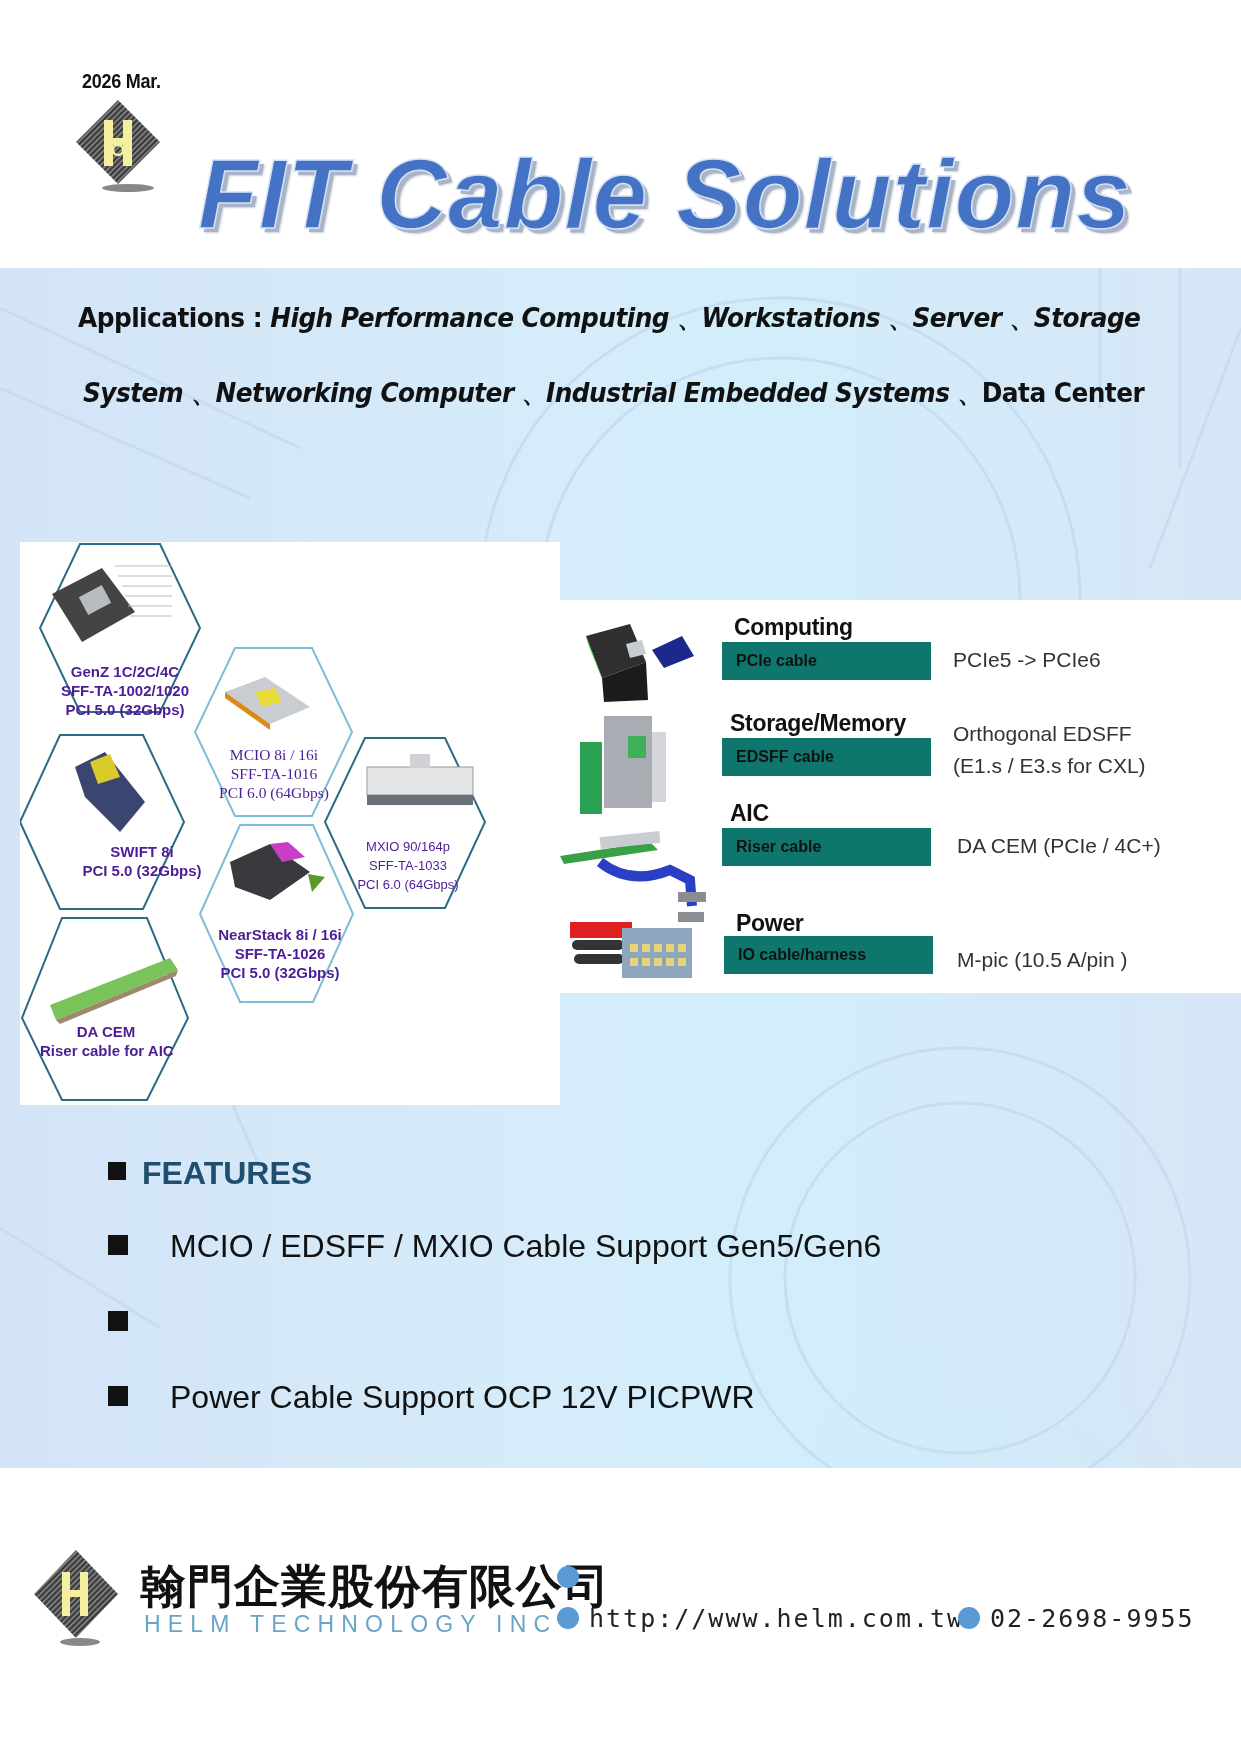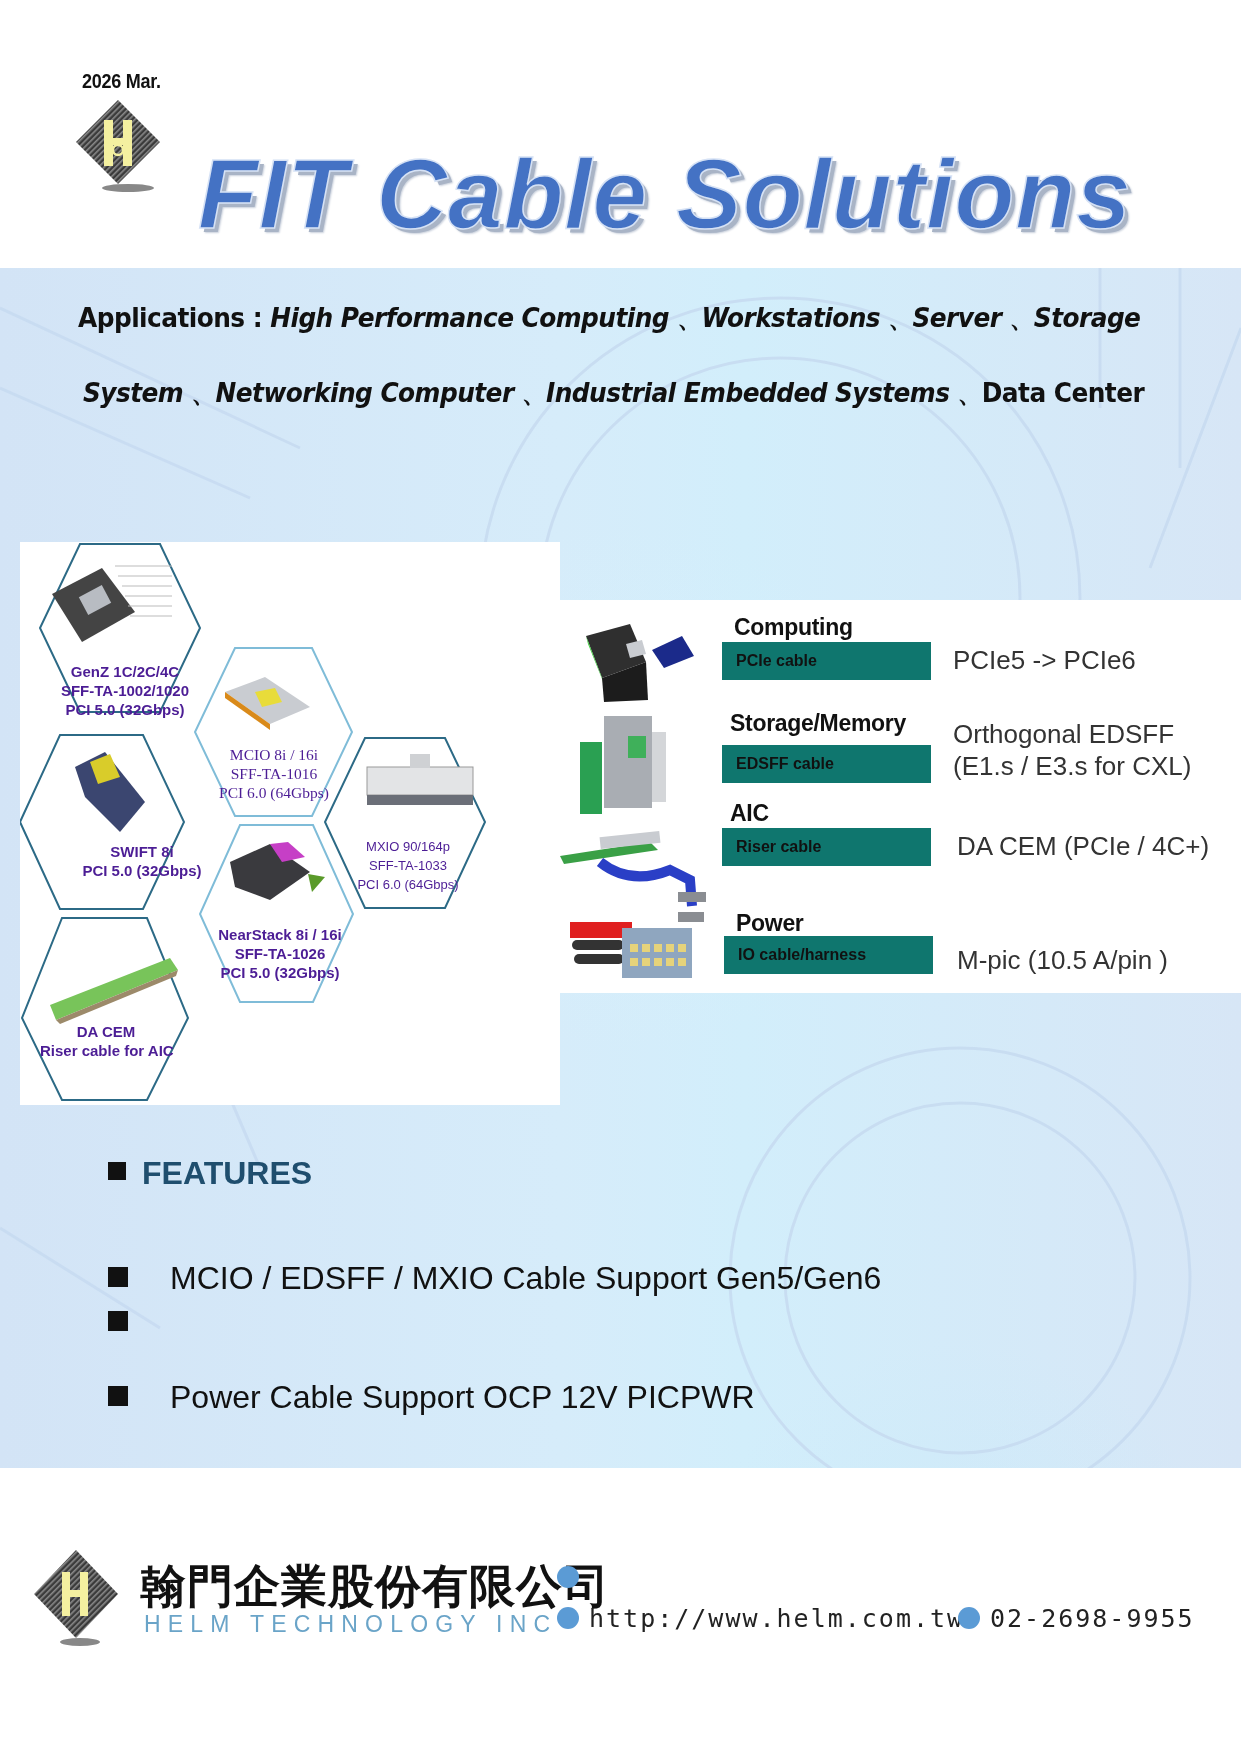--- a/index.html
+++ b/index.html
@@ -32,21 +32,21 @@
   .left-panel svg { position: absolute; left: 0; top: 0; }
   .hex-label { position: absolute; text-align: center; font-size: 15px; line-height: 19px; color: #4c1d95; white-space: nowrap; }
   .hex-label.bold { font-weight: bold; }
   .hex-label span { display: block; }
 
   .right-panel { position: absolute; left: 560px; top: 600px; width: 681px; height: 393px; background: #ffffff; }
   .cat-row { position: absolute; left: 0; width: 681px; }
   .cat-title { position: absolute; left: 174px; font-size: 23px; font-weight: bold; color: #111; letter-spacing: -0.3px; }
   .cat-bar { position: absolute; left: 162px; width: 209px; height: 38px; background: #0f766e; }
   .cat-bar span { position: absolute; left: 14px; top: 10px; font-size: 16px; font-weight: bold; color: #111; }
-  .cat-desc { position: absolute; left: 393px; font-size: 26px; color: #333; line-height: 32px; white-space: nowrap; }
+  .cat-desc { position: absolute; left: 393px; font-size: 21px; color: #333; line-height: 32px; white-space: nowrap; }
   .cat-img { position: absolute; left: 0; }
 
   .features-head { position: absolute; left: 108px; top: 1155px; font-size: 32px; font-weight: bold; color: #1f4e6e; }
   .features-head .sq { display: inline-block; width: 18px; height: 18px; background: #111; margin-right: 16px; vertical-align: 4px; }
   .feat { position: absolute; left: 108px; font-size: 32px; color: #111; white-space: nowrap; }
   .feat .sq { display: inline-block; width: 20px; height: 20px; background: #111; margin-right: 42px; vertical-align: 2px; }
 
   .footer-logo { position: absolute; left: 34px; top: 1548px; width: 92px; height: 100px; }
   .company-cn { position: absolute; left: 140px; top: 1556px; font-size: 46px; font-weight: bold; color: #111; letter-spacing: 1px; white-space: nowrap; font-family: "DejaVu Sans", sans-serif; }
   .company-en { position: absolute; left: 144px; top: 1611px; font-size: 23px; color: #6aa4c8; letter-spacing: 7.2px; white-space: nowrap; }
@@ -212,21 +212,21 @@
   </div>
 
   <div class="cat-row" style="top:0;">
     <svg class="cat-img" style="top:112px; left:20px;" width="96" height="104" viewBox="0 0 96 104">
       <rect x="0" y="30" width="22" height="72" fill="#2aa052"></rect>
       <rect x="24" y="4" width="48" height="92" fill="#a9adb3"></rect>
       <rect x="48" y="24" width="18" height="22" fill="#3fb05a"></rect>
       <rect x="72" y="20" width="14" height="70" fill="#d4d6d9"></rect>
     </svg>
     <div class="cat-title" style="top:110px; left:170px;">Storage/Memory</div>
-    <div class="cat-bar" style="top:145px;">
+    <div class="cat-bar" style="top:138px;">
         <span>EDSFF cable</span>
       </div>
     <div class="cat-desc" style="top:118px;">
       <div>Orthogonal EDSFF</div>
       <div>(E1.s / E3.s for CXL)</div>
     </div>
   </div>
 
   <div class="cat-row" style="top:0;">
     <svg class="cat-img" style="top:226px; left:0px;" width="160" height="100" viewBox="0 0 160 100">
@@ -268,21 +268,21 @@
     <div class="cat-bar" style="top:336px; left:164px;">
         <span>IO cable/harness</span>
       </div>
     <div class="cat-desc" style="top:344px; left:397px;">
         <div>M-pic (10.5 A/pin )</div>
       </div>
   </div>
 </div>
 
 <div class="features-head"><span class="sq"></span><span>FEATURES</span></div>
-<div class="feat" style="top:1228px;margin-top:32px;"><span class="sq"></span><span>MCIO / EDSFF / MXIO Cable Support Gen5/Gen6</span></div>
+<div class="feat" style="top:1228px;"><span class="sq"></span><span>MCIO / EDSFF / MXIO Cable Support Gen5/Gen6</span></div>
 <div class="feat" style="top:1304px;"><span class="sq"></span></div>
 <div class="feat" style="top:1379px;"><span class="sq"></span><span>Power Cable Support OCP 12V PICPWR</span></div>
 
 <svg class="footer-logo" viewBox="0 0 92 100">
   <defs>
     <pattern id="stripes2" width="4" height="4" patternUnits="userSpaceOnUse" patternTransform="rotate(45)">
       <rect width="4" height="4" fill="#3a3a3a"></rect>
       <rect width="1.6" height="4" fill="#8a8a8a"></rect>
     </pattern>
   </defs>

